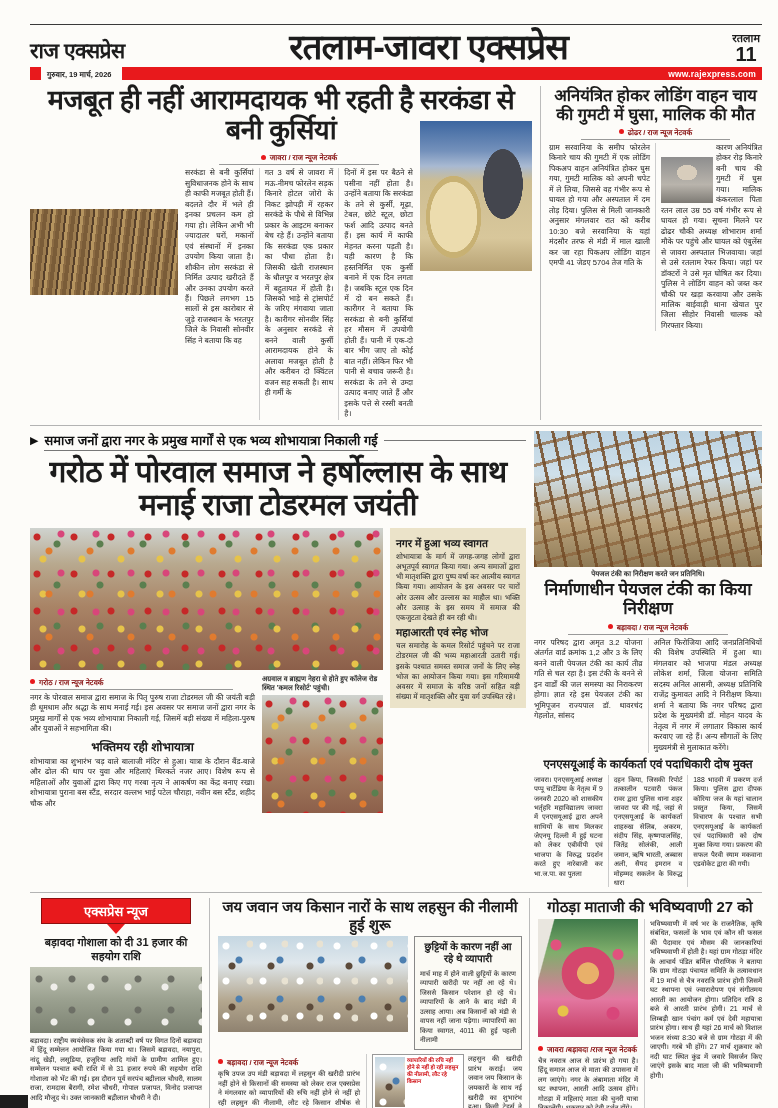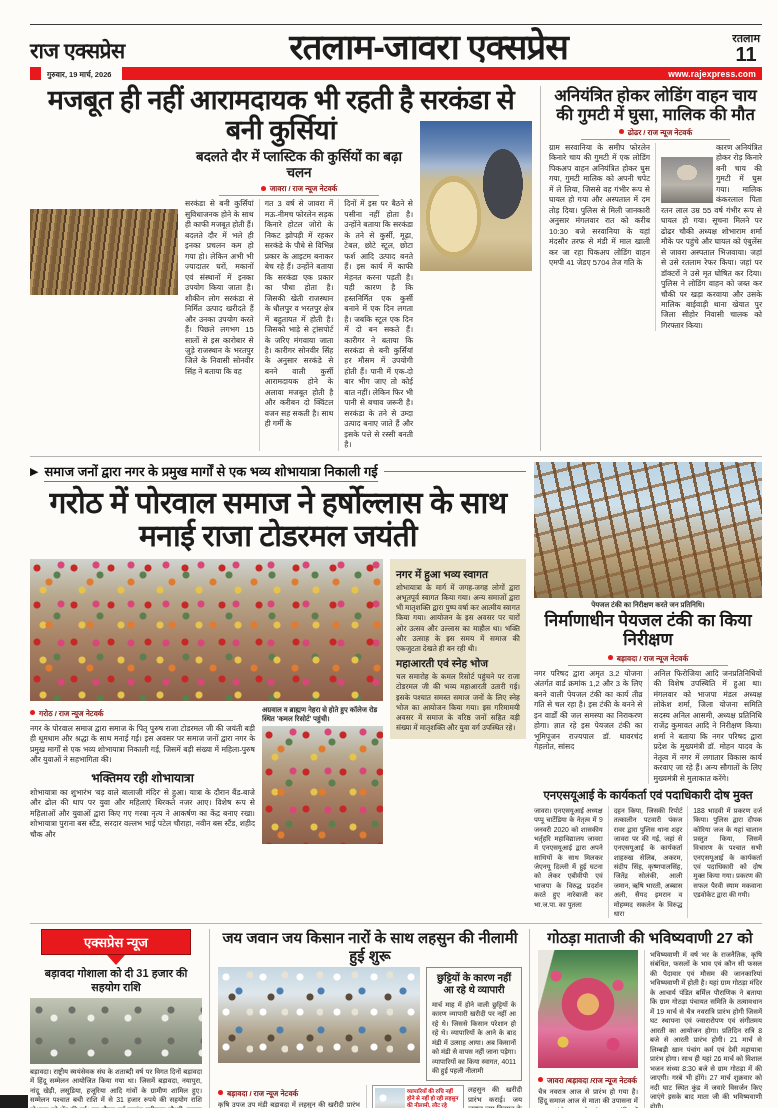--- a/index.html
+++ b/index.html
@@ -116,21 +116,20 @@
       <span class="website">www.rajexpress.com</span>
     </div>
   </div>
 
   <div style="display:flex;gap:8px;margin-top:6px">
     <div style="flex:1;min-width:0">
       <h1 class="h-xl">मजबूत ही नहीं आरामदायक भी रहती है सरकंडा से बनी कुर्सियां</h1>
       <div style="display:flex;gap:7px;margin-top:4px">
         <div class="ph ph-reeds" style="width:148px;height:86px;margin-top:60px"></div>
         <div style="flex:1;min-width:0">
-          <div style="font-size:13.5px;font-weight:800;text-align:center;line-height:1.15">बदलते दौर में प्लास्टिक की कुर्सियों का बढ़ा चलन</div>
           <div class="byline">
             <span class="dot"></span>
             <span>जावरा / राज न्यूज नेटवर्क</span>
           </div>
           <div class="byrule"></div>
           <div class="cols">
             <div class="col bodytext">सरकंडा से बनी कुर्सियां सुविधाजनक होने के साथ ही काफी मजबूत होती हैं। बदलते दौर में भले ही इनका प्रचलन कम हो गया हो। लेकिन अभी भी ज्यादातर घरों, मकानों एवं संस्थानों में इनका उपयोग किया जाता है। शौकीन लोग सरकंडा से निर्मित उत्पाद खरीदते हैं और उनका उपयोग करते हैं। पिछले लगभग 15 सालों से इस कारोबार से जुड़े राजस्थान के भरतपुर जिले के निवासी सोनवीर सिंह ने बताया कि वह</div>
             <div class="col bodytext">गत 3 वर्ष से जावरा में मऊ-नीमच फोरलेन सड़क किनारे होटल जोरो के निकट झोपड़ी में रहकर सरकंडे के पौधे से विभिन्न प्रकार के आइटम बनाकर बेच रहे हैं। उन्होंने बताया कि सरकंडा एक प्रकार का पौधा होता है। जिसकी खेती राजस्थान के धौलपुर व भरतपुर क्षेत्र में बहुतायत में होती है। जिसको भाड़े से ट्रांसपोर्ट के जरिए मंगवाया जाता है। कारीगर सोनवीर सिंह के अनुसार सरकंडे से बनने वाली कुर्सी आरामदायक होने के अलावा मजबूत होती है और करीबन दो क्विंटल वजन सह सकती है। साथ ही गर्मी के</div>
             <div class="col bodytext">दिनों में इस पर बैठने से पसीना नहीं होता है। उन्होंने बताया कि सरकंडा के तने से कुर्सी, मूढ़ा, टेबल, छोटे स्टूल, छोटा फर्श आदि उत्पाद बनते हैं। इस कार्य में काफी मेहनत करना पड़ती है। यही कारण है कि हस्तनिर्मित एक कुर्सी बनाने में एक दिन लगता है। जबकि स्टूल एक दिन में दो बन सकते हैं। कारीगर ने बताया कि सरकंडा से बनी कुर्सियां हर मौसम में उपयोगी होती हैं। पानी में एक-दो बार भीग जाए तो कोई बात नहीं। लेकिन फिर भी पानी से बचाव जरूरी है। सरकंडा के तने से उम्दा उत्पाद बनाए जाते हैं और इसके पत्ते से रस्सी बनती है।</div>
           </div>
@@ -234,21 +233,21 @@
 
     </div>
 
     <div style="flex:1;min-width:0">
       <div style="display:flex;gap:8px">
 
         <div style="flex:1;min-width:0;border-right:1px solid #bbb;padding-right:7px">
           <h2 style="font-size:15px;font-weight:800;text-align:center;line-height:1.15">जय जवान जय किसान नारों के साथ लहसुन की नीलामी हुई शुरू</h2>
           <div style="display:flex;gap:6px;margin-top:3px">
             <div class="ph ph-nilami" style="flex:1;height:96px"></div>
-            <div class="insetbox" style="width:96px;flex:0 0 auto">
+            <div class="insetbox" style="width:108px;flex:0 0 auto">
               <h4>छुट्टियों के कारण नहीं आ रहे थे व्यापारी</h4>
               <p>मार्च माह में होने वाली छुट्टियों के कारण व्यापारी खरीदी पर नहीं आ रहे थे। जिससे किसान परेशान हो रहे थे। व्यापारियों के आने के बाद मंडी में उत्साह आया। अब किसानों को मंडी से वापस नहीं जाना पड़ेगा। व्यापारियों का किया स्वागत, 4011 की हुई पहली नीलामी</p>
             </div>
           </div>
           <div style="display:flex;gap:6px;margin-top:4px">
             <div style="width:142px;flex:0 0 auto">
               <div class="byline" style="justify-content:flex-start">
                 <span class="dot"></span>
                 <span>बड़ावदा / राज न्यूज नेटवर्क</span>
               </div>

